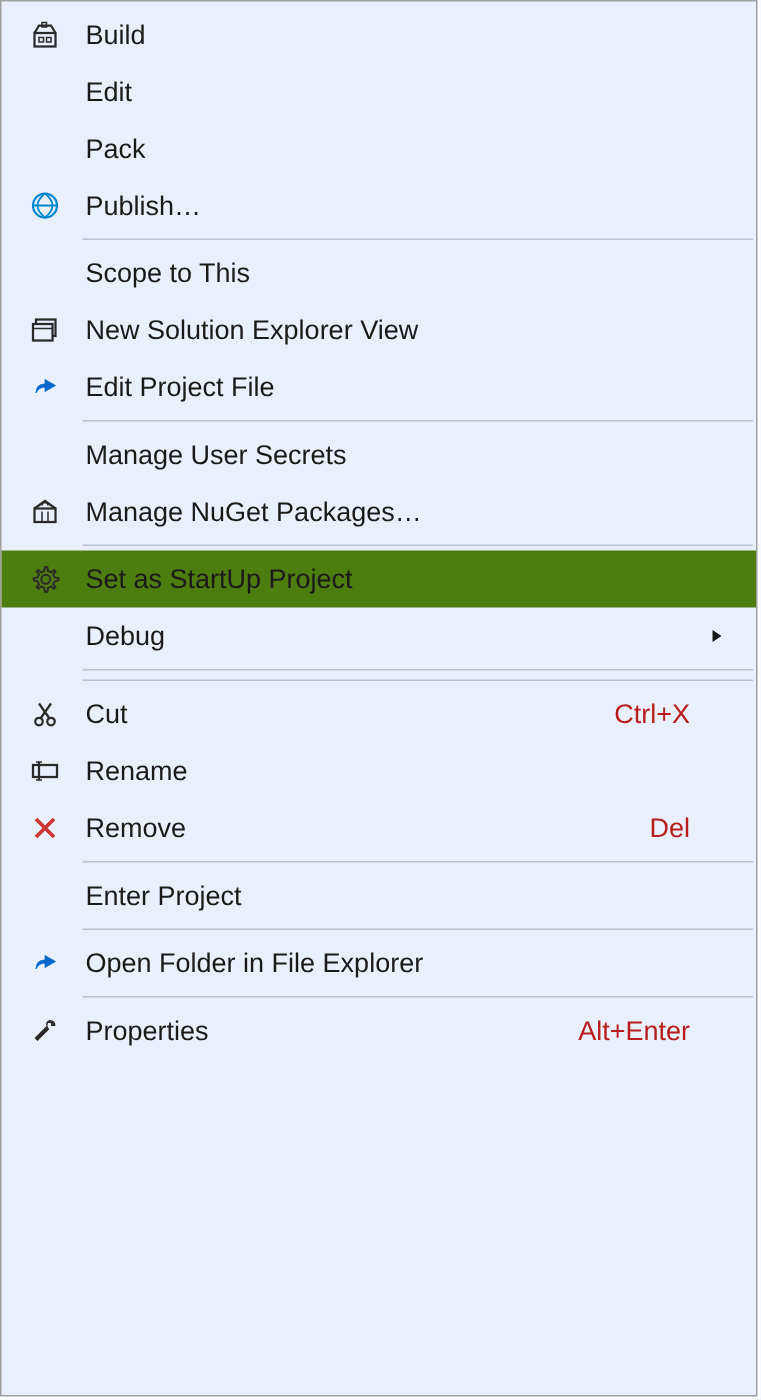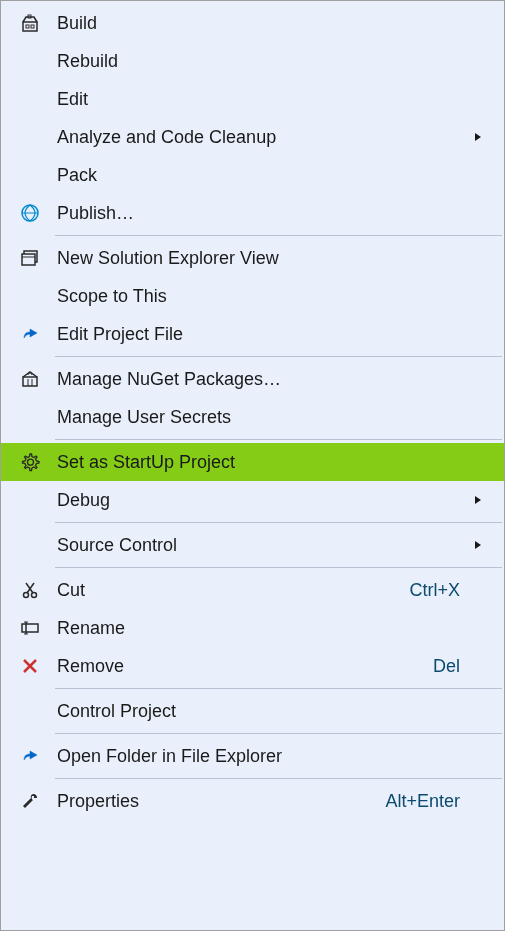--- a/index.html
+++ b/index.html
@@ -29,37 +29,37 @@
       display: flex;
       align-items: center;
       height: 38px;
       padding-left: 6px;
       padding-right: 16px;
       cursor: default;
       position: relative;
       justify-content: center;
     }
     .menu-item.hovered {
-      background: #84cc16;
+      background: #4d7c0f;
     }
     .icon-col {
       width: 46px;
       display: flex;
       align-items: center;
       justify-content: center;
       flex-shrink: 0;
     }
     .label-col {
       flex: 1;
       color: #1a1a1a;
       white-space: nowrap;
       padding-left: 4px;
     }
     .shortcut-col {
-      color: #0c4a6e;
+      color: #b91c1c;
       padding-right: 8px;
     }
     .arrow-col {
       width: 20px;
       display: flex;
       align-items: center;
       justify-content: center;
       flex-shrink: 0;
     }
     .separator {
@@ -86,112 +86,98 @@
         <rect x="6" y="12" width="3" height="3" fill="none" stroke="#2a2a2a" stroke-width="1"></rect>
         <rect x="11" y="12" width="3" height="3" fill="none" stroke="#2a2a2a" stroke-width="1"></rect>
         <path d="M3 9 L6 4 L14 4 L17 9" fill="none" stroke="#2a2a2a" stroke-width="1.5"></path>
         <rect x="8" y="2" width="3" height="3" fill="none" stroke="#2a2a2a" stroke-width="1"></rect>
       </svg>
     </span>
     <span class="label-col">Build</span>
     <span class="arrow-col"></span>
   </div>
 
-  <div class="menu-item">
-    <span class="icon-col"></span>
-    <span class="label-col">Rebuild</span>
-    <span class="arrow-col"></span>
-  </div>
 
   <div class="menu-item">
     <span class="icon-col"></span>
     <span class="label-col">Edit</span>
     <span class="arrow-col"></span>
   </div>
 
-  <div class="menu-item">
-    <span class="icon-col"></span>
-    <span class="label-col">Analyze and Code Cleanup</span>
-    <span class="arrow-col">
-      <svg width="10" height="12" viewBox="0 0 10 12">
-          <path d="M2 2 L8 6 L2 10 Z" fill="#1a1a1a"></path>
-        </svg>
-    </span>
-  </div>
 
   <div class="menu-item">
     <span class="icon-col"></span>
     <span class="label-col">Pack</span>
     <span class="arrow-col"></span>
   </div>
 
   <div class="menu-item">
     <span class="icon-col">
       <svg width="20" height="20" viewBox="0 0 20 20">
         <circle cx="10" cy="10" r="8" fill="none" stroke="#0088cc" stroke-width="1.5"></circle>
         <path d="M2 10 L18 10 M10 2 Q5 6 5 10 Q5 14 10 18 M10 2 Q15 6 15 10 Q15 14 10 18" fill="none" stroke="#0088cc" stroke-width="1.2"></path>
       </svg>
     </span>
     <span class="label-col">Publish…</span>
     <span class="arrow-col"></span>
   </div>
 
   <div class="separator"></div>
+
+  <div class="menu-item">
+    <span class="icon-col"></span>
+    <span class="label-col">Scope to This</span>
+    <span class="arrow-col"></span>
+  </div>
 
   <div class="menu-item">
     <span class="icon-col">
       <svg width="20" height="20" viewBox="0 0 20 20">
         <rect x="4" y="3" width="13" height="11" fill="none" stroke="#2a2a2a" stroke-width="1.5"></rect>
         <rect x="2" y="6" width="13" height="11" fill="#eaf0fb" stroke="#2a2a2a" stroke-width="1.5"></rect>
         <line x1="2" y1="9" x2="15" y2="9" stroke="#2a2a2a" stroke-width="1"></line>
       </svg>
     </span>
     <span class="label-col">New Solution Explorer View</span>
     <span class="arrow-col"></span>
   </div>
 
   <div class="menu-item">
-    <span class="icon-col"></span>
-    <span class="label-col">Scope to This</span>
-    <span class="arrow-col"></span>
-  </div>
-
-  <div class="menu-item">
     <span class="icon-col">
       <svg width="20" height="20" viewBox="0 0 20 20">
         <path d="M4 14 Q4 8 10 8 L10 5 L17 9 L10 13 L10 10 Q6 10 4 14 Z" fill="#0066cc" stroke="#0066cc" stroke-width="0.5"></path>
       </svg>
     </span>
     <span class="label-col">Edit Project File</span>
     <span class="arrow-col"></span>
   </div>
 
   <div class="separator"></div>
 
+
+  <div class="menu-item">
+    <span class="icon-col"></span>
+    <span class="label-col">Manage User Secrets</span>
+    <span class="arrow-col"></span>
+  </div>
 
   <div class="menu-item">
     <span class="icon-col">
       <svg width="20" height="20" viewBox="0 0 20 20">
         <rect x="3" y="8" width="14" height="9" fill="none" stroke="#2a2a2a" stroke-width="1.5"></rect>
         <path d="M3 8 L10 3 L17 8" fill="none" stroke="#2a2a2a" stroke-width="1.5"></path>
         <line x1="8" y1="10" x2="8" y2="17" stroke="#2a2a2a" stroke-width="1"></line>
         <line x1="12" y1="10" x2="12" y2="17" stroke="#2a2a2a" stroke-width="1"></line>
         <path d="M8 6 Q8 4 10 4 Q12 4 12 6" fill="none" stroke="#2a2a2a" stroke-width="1"></path>
       </svg>
     </span>
     <span class="label-col">Manage NuGet Packages…</span>
     <span class="arrow-col"></span>
   </div>
 
-  <div class="menu-item">
-    <span class="icon-col"></span>
-    <span class="label-col">Manage User Secrets</span>
-    <span class="arrow-col"></span>
-  </div>
-
   <div class="separator"></div>
 
   <div class="menu-item hovered">
     <span class="icon-col">
       <svg width="20" height="20" viewBox="0 0 20 20">
         <path d="M10 2 L11.5 2 L12 4.5 L14 5.5 L16 4 L17 5 L15.5 7 L16.5 9 L19 9.5 L19 11 L16.5 11.5 L15.5 13.5 L17 15.5 L16 16.5 L14 15 L12 16 L11.5 18.5 L10 18.5 L9.5 16 L7.5 15 L5.5 16.5 L4.5 15.5 L6 13.5 L5 11.5 L2.5 11 L2.5 9.5 L5 9 L6 7 L4.5 5 L5.5 4 L7.5 5.5 L9.5 4.5 Z" fill="none" stroke="#2a2a2a" stroke-width="1.3"></path>
         <circle cx="10.5" cy="10.2" r="3" fill="none" stroke="#2a2a2a" stroke-width="1.3"></circle>
       </svg>
     </span>
     <span class="label-col">Set as StartUp Project</span>
@@ -203,29 +189,20 @@
     <span class="label-col">Debug</span>
     <span class="arrow-col">
       <svg width="10" height="12" viewBox="0 0 10 12">
           <path d="M2 2 L8 6 L2 10 Z" fill="#1a1a1a"></path>
         </svg>
     </span>
   </div>
 
   <div class="separator"></div>
 
-  <div class="menu-item">
-    <span class="icon-col"></span>
-    <span class="label-col">Source Control</span>
-    <span class="arrow-col">
-      <svg width="10" height="12" viewBox="0 0 10 12">
-          <path d="M2 2 L8 6 L2 10 Z" fill="#1a1a1a"></path>
-        </svg>
-    </span>
-  </div>
 
   <div class="separator"></div>
 
   <div class="menu-item">
     <span class="icon-col">
       <svg width="20" height="20" viewBox="0 0 20 20">
         <circle cx="6" cy="15" r="2.5" fill="none" stroke="#2a2a2a" stroke-width="1.5"></circle>
         <circle cx="14" cy="15" r="2.5" fill="none" stroke="#2a2a2a" stroke-width="1.5"></circle>
         <line x1="7" y1="13" x2="14" y2="3" stroke="#2a2a2a" stroke-width="1.5"></line>
         <line x1="13" y1="13" x2="6" y2="3" stroke="#2a2a2a" stroke-width="1.5"></line>
@@ -258,21 +235,21 @@
     </span>
     <span class="label-col">Remove</span>
     <span class="shortcut-col">Del</span>
     <span class="arrow-col"></span>
   </div>
 
   <div class="separator"></div>
 
   <div class="menu-item">
     <span class="icon-col"></span>
-    <span class="label-col">Control Project</span>
+    <span class="label-col">Enter Project</span>
     <span class="arrow-col"></span>
   </div>
 
 
   <div class="separator"></div>
 
   <div class="menu-item">
     <span class="icon-col">
       <svg width="20" height="20" viewBox="0 0 20 20">
         <path d="M4 14 Q4 8 10 8 L10 5 L17 9 L10 13 L10 10 Q6 10 4 14 Z" fill="#0066cc" stroke="#0066cc" stroke-width="0.5"></path>

